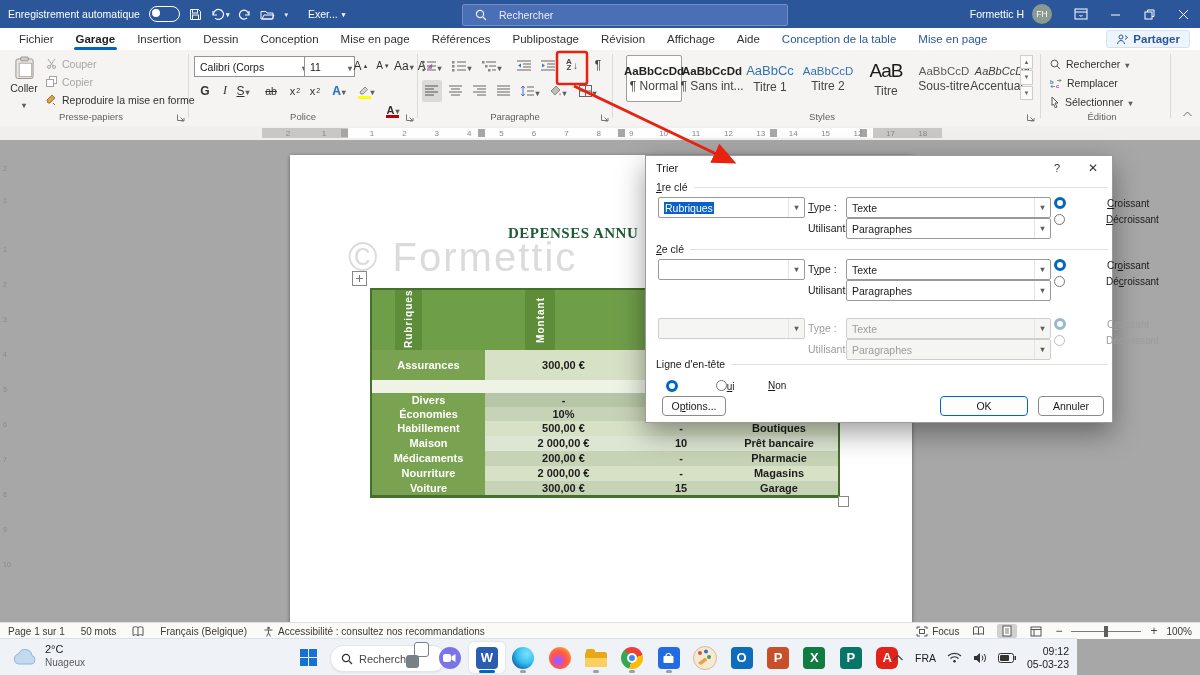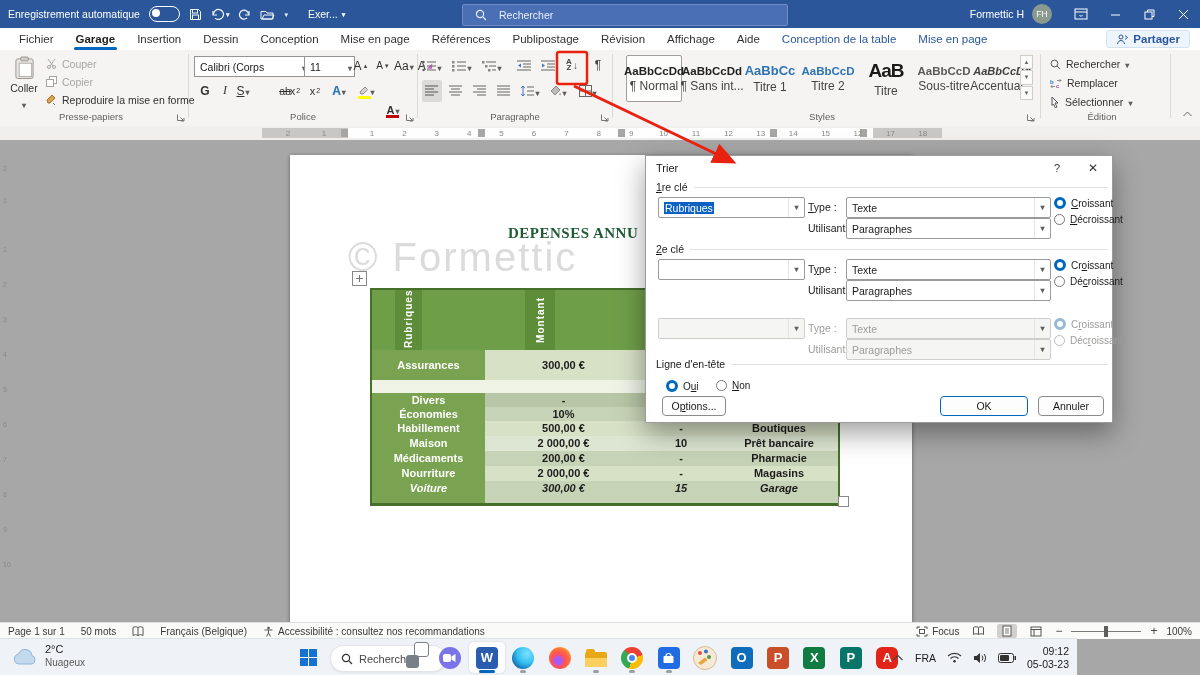--- a/index.html
+++ b/index.html
@@ -70,21 +70,21 @@
   .updn i{font-style:normal;font-size:6px;vertical-align:super;color:#444;}
   .azcol{display:flex;flex-direction:column;line-height:6.5px;font-size:8px;font-weight:700;color:#444;}
   .sarr{font-size:10px;color:#444;margin-left:1px;}
   .pilc{font-size:12px;color:#444;}
   .pbtn{position:absolute;height:22px;min-width:20px;display:flex;align-items:center;justify-content:center;}
 
   
   #stylechips{position:absolute;left:626px;top:5px;display:flex;gap:2px;}
   .chip{width:54px;height:45px;display:flex;flex-direction:column;align-items:center;justify-content:center;border:1px solid transparent;border-radius:2px;}
   .chip.selected{border-color:#a09e9c;background:#fdfdfc;}
-  .prev{white-space:nowrap;font-weight:bold;}
+  .prev{white-space:nowrap;}
   .k-normal{font-size:11.5px;font-weight:600;color:#222;}
   .k-h1{font-size:13px;color:#2e74b5;}
   .k-h2{font-size:11.5px;color:#2e74b5;}
   .k-title{font-size:19px;color:#1a1a1a;letter-spacing:-1px;}
   .k-subtitle{font-size:11.5px;color:#5a5a5a;}
   .k-emphasis{font-size:11px;font-style:italic;color:#404040;}
   .sname{font-size:12px;color:#444;margin-top:2px;white-space:nowrap;}
   .scrollcol{position:absolute;left:1020px;top:5px;width:13px;height:45px;display:flex;flex-direction:column;gap:1px;}
   .scrollcol b{flex:1;background:#fbfbfa;border:1px solid #d0cecb;font-size:6px;color:#666;
                display:flex;align-items:center;justify-content:center;font-style:normal;}
@@ -131,21 +131,21 @@
   .kb{position:absolute;left:10px;width:452px;height:58px;}
   .ghead{display:flex;align-items:flex-start;}
   .glabel{font-size:10.5px;white-space:nowrap;}
   .gline{flex:1;height:1px;background:#e3e1df;margin:6px 0 0 6px;}
   .dcombo{position:absolute;height:19px;background:#fff;border:1px solid #9a9a9a;border-radius:2px;
           display:flex;align-items:center;padding-left:5px;font-size:10.5px;}
   .dcombo .val{flex:1;white-space:nowrap;overflow:hidden;}
   .dcombo .val .sel{background:var(--sel,#0b62c4);color:#fff;padding:0 1px;}
   .dcombo b.chev{width:15px;text-align:center;border-left:1px solid #e4e4e4;height:100%;display:flex;align-items:center;justify-content:center;}
   .dlab{position:absolute;font-size:10.5px;white-space:nowrap;}
-  .radrow{position:absolute;display:flex;align-items:flex-end;}
+  .radrow{position:absolute;display:flex;align-items:flex-end;gap:36px;}
   .rad{width:11px;height:11px;border-radius:50%;border:1px solid #767676;background:#fff;box-sizing:border-box;flex:0 0 auto;}
   .rad.on{border:3.5px solid var(--blue,#0067c0);width:12px;height:12px;}
   .radlab{font-size:10px;margin-left:5px;white-space:nowrap;}
   .kb.disabled .glabel,.kb.disabled .dlab,.kb.disabled .radlab{color:#9d9c9b;}
   .kb.disabled .dcombo{background:#f5f5f4;border-color:#cfcecd;color:#9d9c9b;}
   .kb.disabled .rad{border-color:#bdbcbb;}
   .kb.disabled .rad.on{border-color:#96b9d6;}
   .dbtn{position:absolute;height:20px;border:1px solid #8a8a8a;border-radius:4px;background:#fdfdfd;
         font-size:10.5px;color:#1a1a1a;}
   .dbtn.primary{border-color:var(--blue,#0067c0);}
@@ -376,21 +376,21 @@
     <button class="fbtn gb" style="left:196px;top:31px">
         <span>G</span>
       </button>
     <button class="fbtn ib" style="left:216px;top:31px">
         <span>I</span>
       </button>
     <button class="fbtn ub" style="left:234px;top:31px">
         <span>S</span>
         <b class="chev"></b>
       </button>
-    <button class="fbtn strk" style="left:276px;top:31px">
+    <button class="fbtn strk" style="left:262px;top:31px">
         <span>ab</span>
       </button>
     <button class="fbtn subsup" style="left:286px;top:31px">
         <span>x</span>
         <i>2</i>
       </button>
     <button class="fbtn subsup up" style="left:306px;top:31px">
         <span>x</span>
         <i>2</i>
       </button>
@@ -686,21 +686,21 @@
             <div class="tcell" style="width: 157px; line-height: 15px; background: rgb(199, 211, 182);">200,00 €</div>
             <div class="tcell" style="width: 78px; line-height: 15px; background: rgb(199, 211, 182);">-</div>
             <div class="tcell" style="width: 118px; line-height: 15px; background: rgb(199, 211, 182);">Pharmacie</div>
           </div>
           <div class="trow" style="height: 15px;">
             <div class="tcell c1" style="width: 113px; line-height: 15px; background: rgb(121, 163, 80);">Nourriture</div>
             <div class="tcell" style="width: 157px; line-height: 15px; background: rgb(215, 225, 198);">2 000,00 €</div>
             <div class="tcell" style="width: 78px; line-height: 15px; background: rgb(215, 225, 198);">-</div>
             <div class="tcell" style="width: 118px; line-height: 15px; background: rgb(215, 225, 198);">Magasins</div>
           </div>
-          <div class="trow" style="height: 22px; font-style: italic;">
+          <div class="trow" style="height: 14px;">
             <div class="tcell c1" style="width: 113px; line-height: 14px; background: rgb(121, 163, 80);">Voiture</div>
             <div class="tcell" style="width: 157px; line-height: 14px; background: rgb(199, 211, 182);">300,00 €</div>
             <div class="tcell" style="width: 78px; line-height: 14px; background: rgb(199, 211, 182);">15</div>
             <div class="tcell" style="width: 118px; line-height: 14px; background: rgb(199, 211, 182);">Garage</div>
           </div>
         </div>
       <div class="resizehandle"></div>
     </div>
   </div>
 

